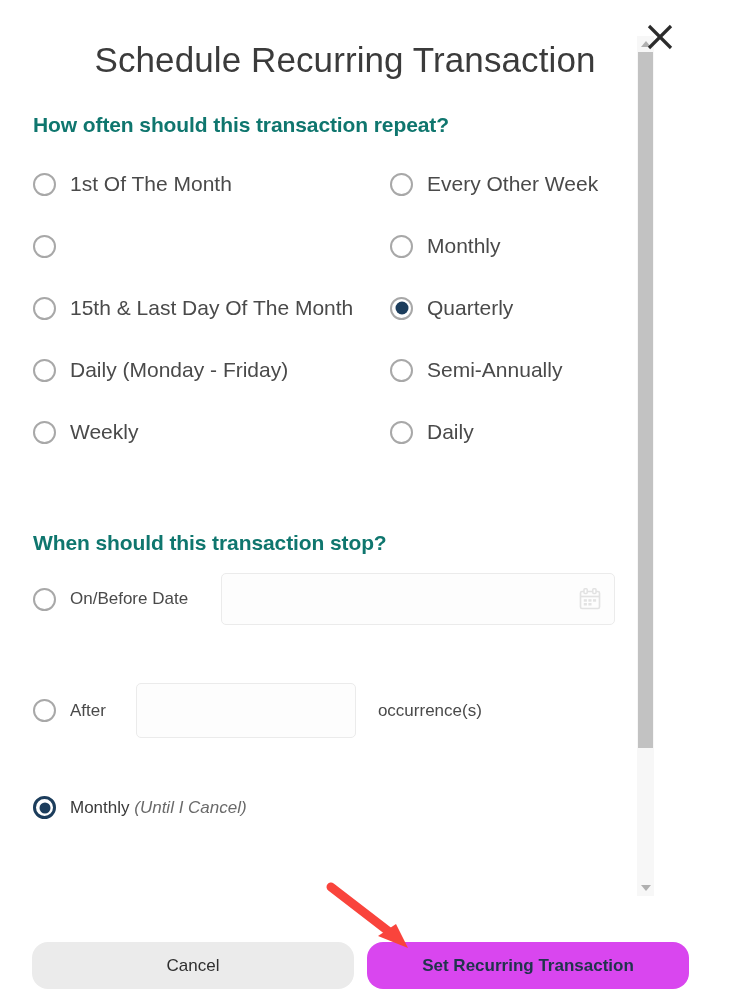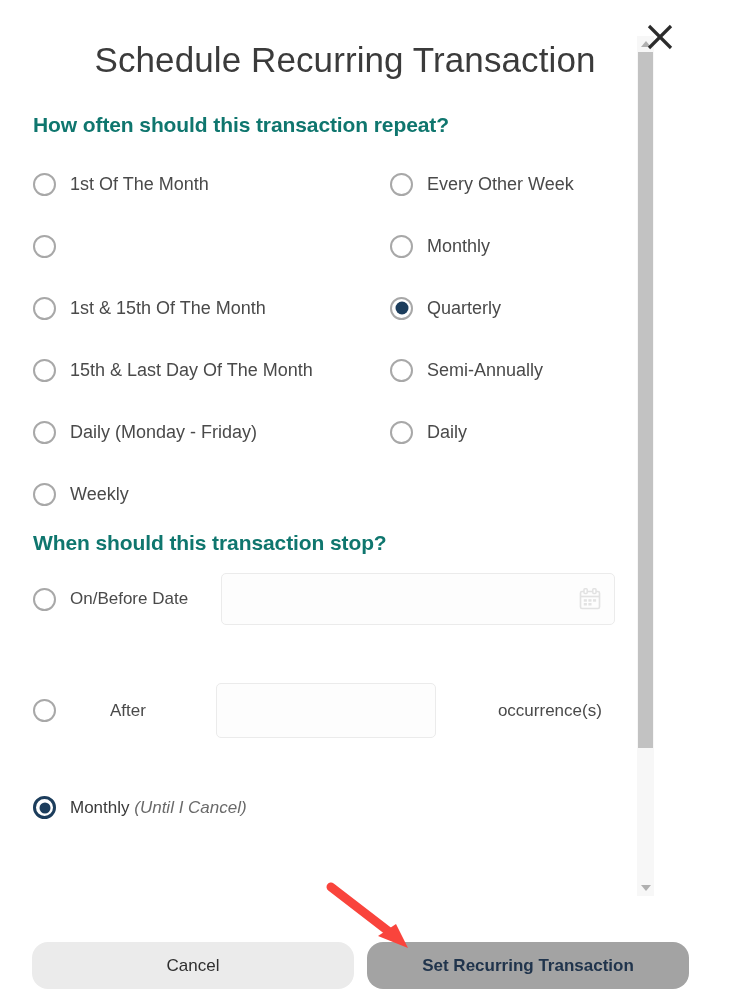--- a/index.html
+++ b/index.html
@@ -162,36 +162,36 @@
     position: absolute;
     left: 50%; top: 50%;
     transform: translate(-50%,-50%);
     width: 11px; height: 11px;
     border-radius: 50%;
     background: #1c3d5c;
   }
 
   .radio-label {
     margin-left: 14px;
-    font-size: 18px;
+    font-size: 21px;
     color: #4a4a4a;
     white-space: nowrap;
   }
 
   
   .stop-head {
     margin-top: 6px;
   }
 
   .stop-row {
     display: flex;
     align-items: center;
   }
   .stop-row.date { margin-top: 18px; }
-  .stop-row.after { margin-top: 58px; gap: 40px; }
+  .stop-row.after { margin-top: 58px; }
   .stop-row.forever { margin-top: 58px; }
 
   .stop-label {
     margin-left: 14px;
     font-size: 17px;
     color: #4a4a4a;
     white-space: nowrap;
   }
   .stop-label.forever-label {
     color: #3a3a3a;
@@ -266,21 +266,21 @@
     display: flex;
     align-items: center;
     justify-content: center;
   }
   .btn-cancel {
     background: #ebebeb;
     color: #2f2f2f;
     font-weight: 400;
   }
   .btn-primary {
-    background: #a3a3a3;
+    background: #d946ef;
     color: #20344c;
     font-weight: 700;
   }
 
   
   .arrow-annot {
     position: absolute;
     left: 320px;
     top: 878px;
     width: 110px;
@@ -320,24 +320,20 @@
     <div class="radio-grid">
 
       <div class="radio-row">
         <div class="radio-col left">
           <div class="radio-item">
             <span class="radio-mark"></span>
             <span class="radio-label">1st Of The Month</span>
           </div>
           <div class="radio-item">
             <span class="radio-mark"></span>
-          </div>
-          <div class="radio-item">
-            <span class="radio-mark"></span>
-            <span class="radio-label">1st &amp; 15th Of The Month</span>
           </div>
           <div class="radio-item">
             <span class="radio-mark"></span>
             <span class="radio-label">15th &amp; Last Day Of The Month</span>
           </div>
           <div class="radio-item">
             <span class="radio-mark"></span>
             <span class="radio-label">Daily (Monday - Friday)</span>
           </div>
           <div class="radio-item">

